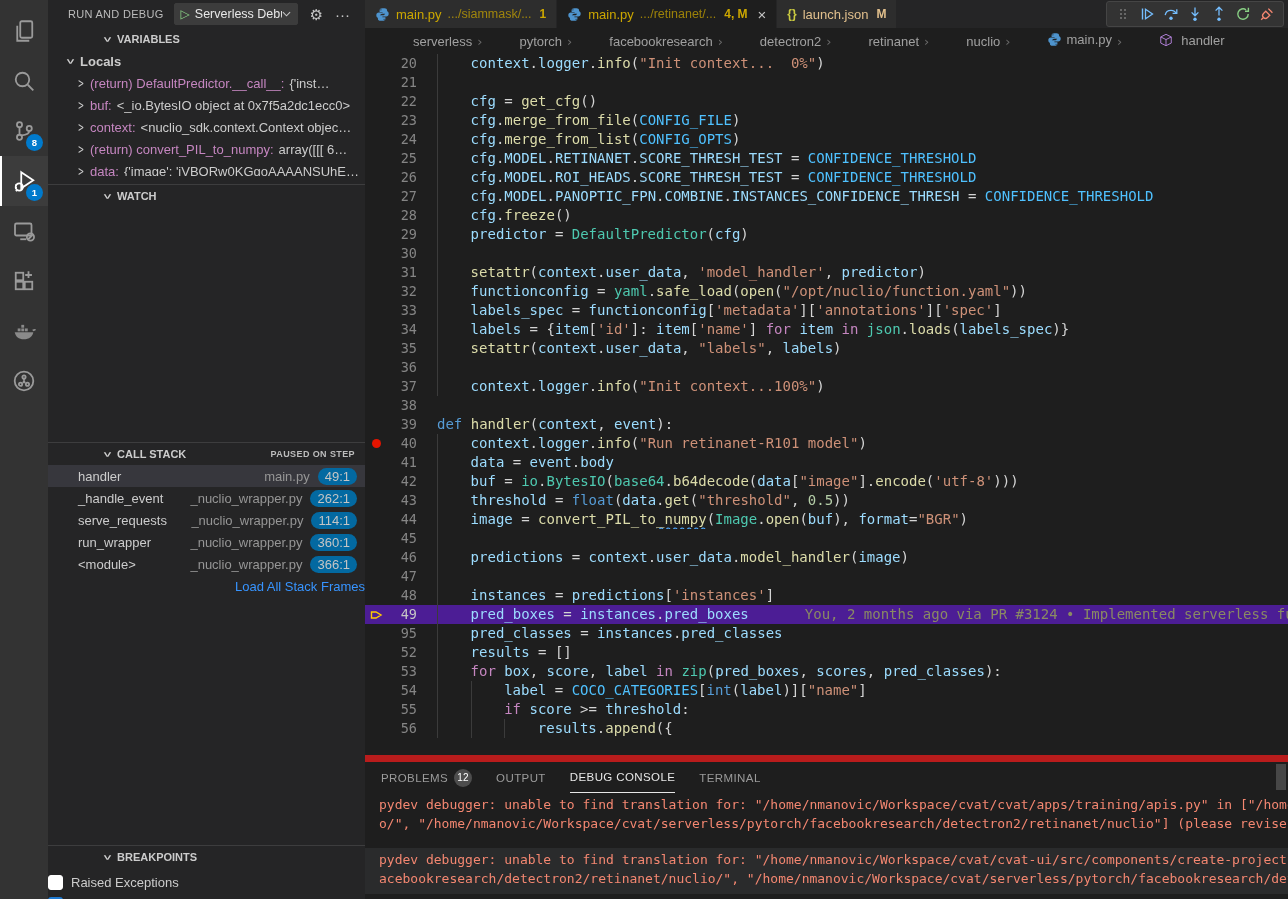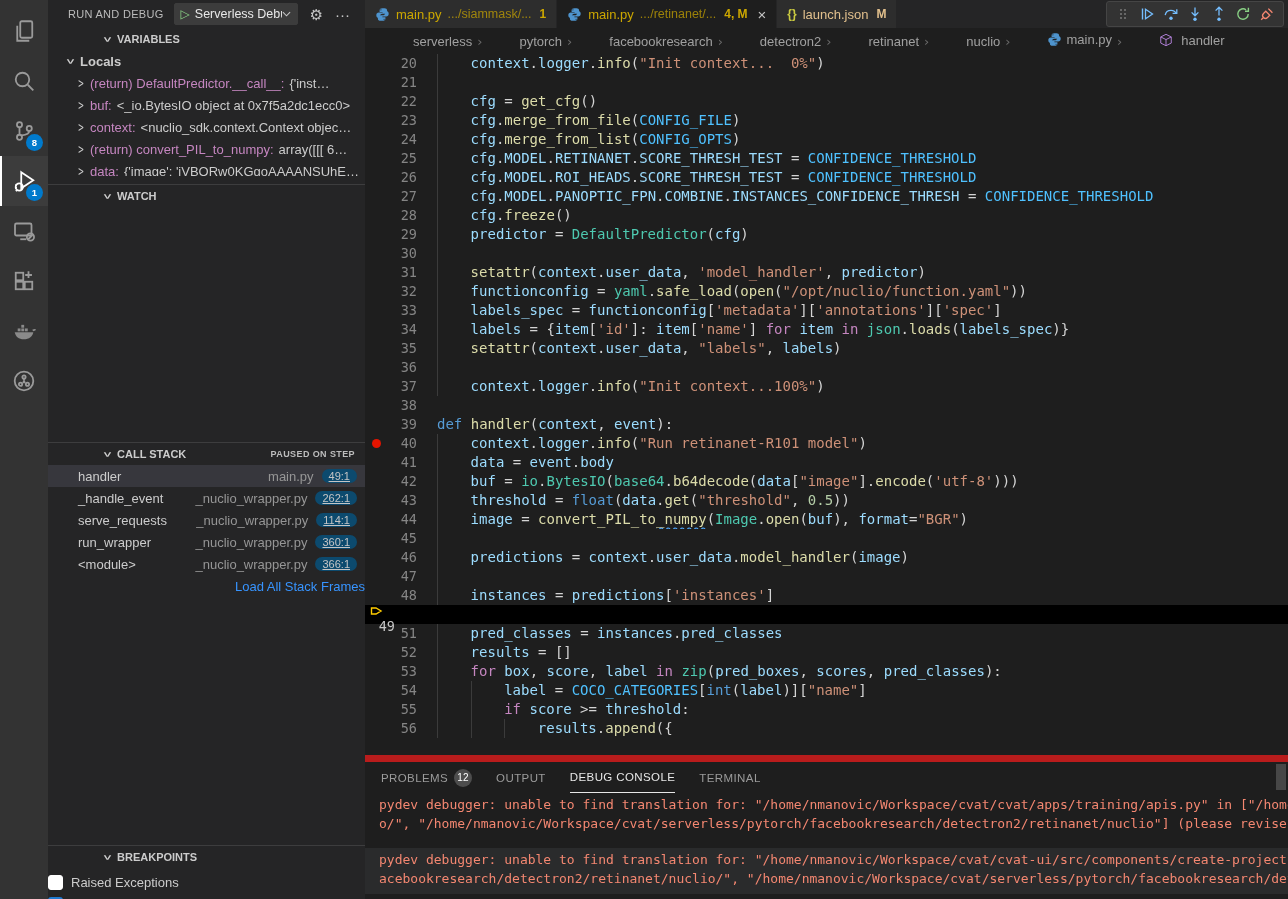--- a/index.html
+++ b/index.html
@@ -38,21 +38,21 @@
   .subhdr { height:22px; display:flex; align-items:center; padding-left:20px; font-size:13px; font-weight:bold; color:#cccccc;}
   .var-row { height:22px; display:flex; align-items:center; padding-left:30px; font-size:13px; white-space:nowrap; cursor:pointer;}
   .var-row .chev { margin-right:6px; flex:none;}
   .var-name { color:#c586c0; }
   .var-val { color:#cccccc; margin-left:5px; overflow:hidden; text-overflow:clip;}
 
   .frame-row { height:22px; display:flex; align-items:center; padding:0 8px 0 30px; font-size:13px; cursor:pointer;}
   .frame-row.selected { background:#37373d; }
   .frame-fn { color:#cccccc; flex:1; white-space:nowrap;}
   .frame-file { color:#969696; margin-right:8px; white-space:nowrap;}
-  .frame-pos { background:#0c4a6e; color:#c5c5c5; border-radius:9px; font-size:11px; padding:1px 7px; white-space:nowrap;text-decoration:underline;}
+  .frame-pos { background:#0369a1; color:#c5c5c5; border-radius:9px; font-size:13px; padding:1px 7px; white-space:nowrap;}
   .load-all { margin-top:4px; text-align:right; font-size:13px; color:#3794ff; cursor:pointer;}
 
   .bp-row { height:22px; display:flex; align-items:flex-end; font-size:13px; color:#cccccc; cursor:pointer;}
   .cb { width:15px; height:15px; border-radius:3px; margin-right:8px; display:flex; align-items:center; justify-content:center; flex:none;}
   .cb.unchecked { background:#ffffff; border:1px solid #ffffff;}
   .cb.checked { background:#1f7ad1; color:#fff; font-size:11px; }
 
   
   .editor { position:absolute; left:365px; top:0; right:0; height:899px; background:#1e1e1e;}
 
@@ -78,21 +78,21 @@
   .bc-item { display:flex; align-items:flex-start; cursor:pointer; white-space:nowrap;margin-left:32px;}
   .bc-sep { margin:0 5px; color:#6a6a6a; font-family:"DejaVu Sans",sans-serif;}
   .bc-item svg, .bc-item .pyicon { margin-right:4px;}
 
   .code { position:absolute; top:54px; left:0; right:0; bottom:144px; overflow:hidden;
     font-family:"DejaVu Sans Mono","Liberation Mono",monospace; font-size:14px;}
   .cl { height:19px; line-height:19px; display:flex; white-space:pre; }
   .cl .bpcol { width:22px; display:flex; align-items:center; justify-content:center; flex:none; cursor:pointer;}
   .cl .ln { width:30px; text-align:right; color:#858585; flex:none; font-size:13.5px;}
   .cl .txt { margin-left:20px; flex:1; overflow:hidden;}
-  .cl.cur { background:#000000;flex-direction:column; }
+  .cl.cur { background:#4c1d95; }
   .cl.cur .ln { color:#c6c6c6; }
   .bpdot { width:9px; height:9px; border-radius:50%; background:#e51400; }
   .ind { display:inline-block; width:33.6px; height:19px; border-left:1px solid #3b3b3b; vertical-align:top;}
   .tok-p{color:#d4d4d4}.tok-v{color:#9cdcfe}.tok-f{color:#dcdcaa}.tok-k{color:#569cd6}
   .tok-kc{color:#c586c0}.tok-s{color:#ce9178}.tok-c{color:#4fc1ff}.tok-t{color:#4ec9b0}.tok-n{color:#b5cea8}
   .tok-fsq{color:#dcdcaa; text-decoration:underline; text-decoration-style:wavy; text-decoration-color:#4fa9ff; text-underline-offset:3px;}
   .blame { color:#8a8a63; margin-left:56px; }
 
   
   .panel { position:absolute; left:0; right:0; bottom:0; height:144px; background:#1e1e1e; border-top:7px solid #b91c1c;}
@@ -459,21 +459,21 @@
           <div class="cl"><span class="bpcol"></span><span class="ln">42</span><span class="txt"><span class="ind"></span><span class="tok-v">buf</span><span class="tok-p"> = </span><span class="tok-t">io</span><span class="tok-p">.</span><span class="tok-t">BytesIO</span><span class="tok-p">(</span><span class="tok-t">base64</span><span class="tok-p">.</span><span class="tok-f">b64decode</span><span class="tok-p">(</span><span class="tok-v">data</span><span class="tok-p">[</span><span class="tok-s">"image"</span><span class="tok-p">].</span><span class="tok-f">encode</span><span class="tok-p">(</span><span class="tok-s">'utf-8'</span><span class="tok-p">)))</span></span></div>
           <div class="cl"><span class="bpcol"></span><span class="ln">43</span><span class="txt"><span class="ind"></span><span class="tok-v">threshold</span><span class="tok-p"> = </span><span class="tok-k">float</span><span class="tok-p">(</span><span class="tok-v">data</span><span class="tok-p">.</span><span class="tok-f">get</span><span class="tok-p">(</span><span class="tok-s">"threshold"</span><span class="tok-p">, </span><span class="tok-n">0.5</span><span class="tok-p">))</span></span></div>
           <div class="cl"><span class="bpcol"></span><span class="ln">44</span><span class="txt"><span class="ind"></span><span class="tok-v">image</span><span class="tok-p"> = </span><span class="tok-f">convert_PIL_to</span><span class="tok-fsq">_numpy</span><span class="tok-p">(</span><span class="tok-t">Image</span><span class="tok-p">.</span><span class="tok-f">open</span><span class="tok-p">(</span><span class="tok-v">buf</span><span class="tok-p">), </span><span class="tok-v">format</span><span class="tok-p">=</span><span class="tok-s">"BGR"</span><span class="tok-p">)</span></span></div>
           <div class="cl"><span class="bpcol"></span><span class="ln">45</span><span class="txt"><span class="ind"></span></span></div>
           <div class="cl"><span class="bpcol"></span><span class="ln">46</span><span class="txt"><span class="ind"></span><span class="tok-v">predictions</span><span class="tok-p"> = </span><span class="tok-v">context</span><span class="tok-p">.</span><span class="tok-v">user_data</span><span class="tok-p">.</span><span class="tok-f">model_handler</span><span class="tok-p">(</span><span class="tok-v">image</span><span class="tok-p">)</span></span></div>
           <div class="cl"><span class="bpcol"></span><span class="ln">47</span><span class="txt"><span class="ind"></span></span></div>
           <div class="cl"><span class="bpcol"></span><span class="ln">48</span><span class="txt"><span class="ind"></span><span class="tok-v">instances</span><span class="tok-p"> = </span><span class="tok-v">predictions</span><span class="tok-p">[</span><span class="tok-s">'instances'</span><span class="tok-p">]</span></span></div>
           <div class="cl cur"><span class="bpcol"><svg width="13" height="12" viewBox="0 0 13 12">
                 <path d="M1.5 3h4.5L11 6 6 9H1.5z" fill="none" stroke="#ffcc00" stroke-width="1.4"></path>
               </svg></span><span class="ln">49</span><span class="txt"><span class="ind"></span><span class="tok-v">pred_boxes</span><span class="tok-p"> = </span><span class="tok-v">instances</span><span class="tok-p">.</span><span class="tok-v">pred_boxes</span><span class="blame">You, 2 months ago via PR #3124 • Implemented serverless functions for CVAT</span></span></div>
-          <div class="cl"><span class="bpcol"></span><span class="ln">51</span><span class="txt"><span class="ind"></span><span class="tok-v">pred_classes</span><span class="tok-p"> = </span><span class="tok-v">instances</span><span class="tok-p">.</span><span class="tok-v">pred_classes</span></span></div>
+          <div class="cl"><span class="bpcol"></span><span class="ln">95</span><span class="txt"><span class="ind"></span><span class="tok-v">pred_classes</span><span class="tok-p"> = </span><span class="tok-v">instances</span><span class="tok-p">.</span><span class="tok-v">pred_classes</span></span></div>
           <div class="cl"><span class="bpcol"></span><span class="ln">52</span><span class="txt"><span class="ind"></span><span class="tok-v">results</span><span class="tok-p"> = []</span></span></div>
           <div class="cl"><span class="bpcol"></span><span class="ln">53</span><span class="txt"><span class="ind"></span><span class="tok-kc">for</span><span class="tok-p"> </span><span class="tok-v">box</span><span class="tok-p">, </span><span class="tok-v">score</span><span class="tok-p">, </span><span class="tok-v">label</span><span class="tok-p"> </span><span class="tok-kc">in</span><span class="tok-p"> </span><span class="tok-t">zip</span><span class="tok-p">(</span><span class="tok-v">pred_boxes</span><span class="tok-p">, </span><span class="tok-v">scores</span><span class="tok-p">, </span><span class="tok-v">pred_classes</span><span class="tok-p">):</span></span></div>
           <div class="cl"><span class="bpcol"></span><span class="ln">54</span><span class="txt"><span class="ind"></span><span class="ind"></span><span class="tok-v">label</span><span class="tok-p"> = </span><span class="tok-c">COCO_CATEGORIES</span><span class="tok-p">[</span><span class="tok-k">int</span><span class="tok-p">(</span><span class="tok-v">label</span><span class="tok-p">)][</span><span class="tok-s">"name"</span><span class="tok-p">]</span></span></div>
           <div class="cl"><span class="bpcol"></span><span class="ln">55</span><span class="txt"><span class="ind"></span><span class="ind"></span><span class="tok-kc">if</span><span class="tok-p"> </span><span class="tok-v">score</span><span class="tok-p"> &gt;= </span><span class="tok-v">threshold</span><span class="tok-p">:</span></span></div>
           <div class="cl"><span class="bpcol"></span><span class="ln">56</span><span class="txt"><span class="ind"></span><span class="ind"></span><span class="ind"></span><span class="tok-v">results</span><span class="tok-p">.</span><span class="tok-f">append</span><span class="tok-p">({</span></span></div>
         </div>
     </div>
 
     <div class="panel">
       <div class="panel-hdr" id="panel-tabs">

